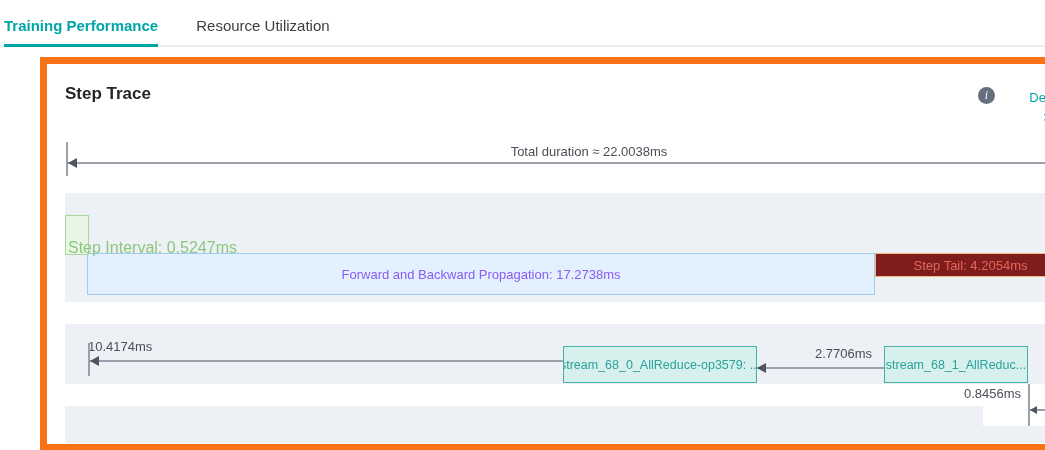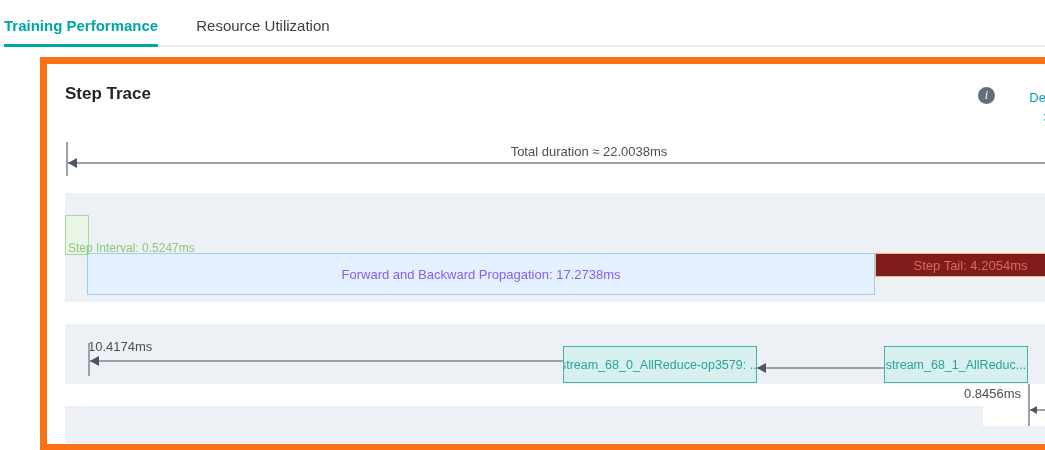--- a/index.html
+++ b/index.html
@@ -33,21 +33,21 @@
   .ah-l{border-width:5px 9px 5px 0;border-right-color:#4e5562;}
   .ah-r{border-width:5px 0 5px 9px;border-left-color:#4e5562;}
   .ah-s.ah-l{border-width:4px 7px 4px 0;}
   .ah-s.ah-r{border-width:4px 0 4px 7px;}
 
   
   .lane{position:absolute;left:18px;width:1009px;background:#edf0f4;}
   .tracebox{position:absolute;box-sizing:border-box;border:1px solid;display:flex;
             align-items:center;justify-content:center;white-space:nowrap;overflow:hidden;}
   .box-green{left:0;top:22px;width:24px;height:40px;background:#eaf6e5;border-color:#a9d7a2;z-index:3;}
-  .si-label{position:absolute;left:3px;top:50%;transform:translateY(-50%);font-size:12px;
+  .si-label{position:absolute;left:3px;top:50%;transform:translateY(-50%);font-size:16px;
             color:#8bc87d;white-space:nowrap;z-index:4;}
   .box-blue{left:22px;top:60px;width:788px;height:42px;background:#e2f1fd;border-color:#a0ccf1;
             color:#8b5cf6;font-size:13px;}
   .box-orange{left:810px;top:60px;width:191px;height:24px;background:#7f1d1d;border-color:#f3b982;
             color:#e0685a;font-size:13px;}
   .box-teal{background:#d7f0ee;border-color:#44b1ab;color:#2aa39a;font-size:12.5px;}
   .whitepatch{position:absolute;left:936px;top:320px;width:87px;height:42px;background:#fff;}
 </style>
 </head>
 <body>
@@ -104,20 +104,21 @@
         <div class="mline" style="left:2px;right:0;top:21px;"></div>
         <div class="ah ah-l" style="left:2px;top:17px;"></div>
         <div class="ah ah-r" style="right:0;top:17px;"></div>
       </div>
 
       <div class="tracebox box-teal" style="left:498px;top:22px;width:194px;height:37px;">
         <span>stream_68_0_AllReduce-op3579: ...</span>
       </div>
 
       <div class="measure" style="left:692px;top:22px;width:127px;height:26px;">
+        <div class="mlabel" style="left:0;right:0;top:0;text-align:center;">2.7706ms</div>
         <div class="mline" style="left:0;right:0;top:21px;"></div>
         <div class="ah ah-l" style="left:0;top:17px;"></div>
         <div class="ah ah-r" style="right:0;top:17px;"></div>
       </div>
 
       <div class="tracebox box-teal" style="left:819px;top:22px;width:144px;height:37px;align-items:center;">
         <span>stream_68_1_AllReduc...</span>
       </div>
     </div>
 

